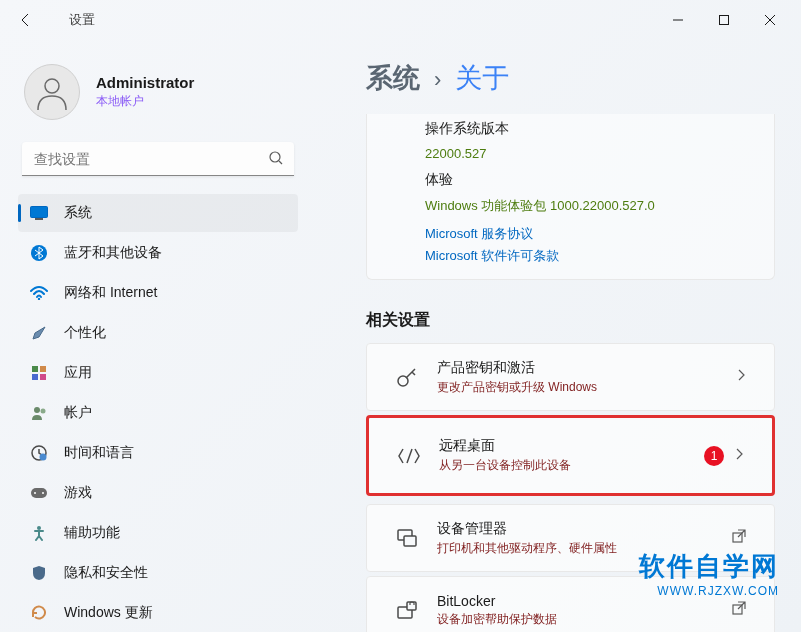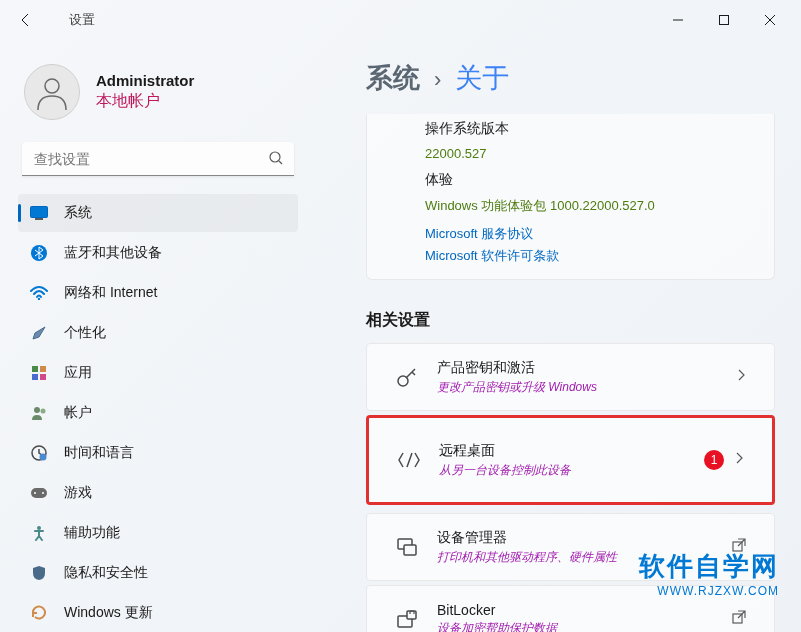--- a/index.html
+++ b/index.html
@@ -11,21 +11,21 @@
     .window-controls { margin-left: auto; display: flex; }
     .win-ctrl { width: 46px; height: 32px; display: flex; align-items: center; justify-content: center; cursor: pointer; }
     
     .content-area { display: flex; height: calc(100% - 40px); gap: 40px; }
     
     .sidebar { width: 310px; padding: 20px 12px 0 18px; }
     .user-section { display: flex; align-items: center; padding: 4px 6px 22px 6px; }
     .avatar { width: 56px; height: 56px; border-radius: 50%; background: #e8e8e8; display: flex; align-items: center; justify-content: center; border: 1px solid #d0d0d0; }
     .user-info { margin-left: 16px; }
     .user-name { font-size: 15px; font-weight: 600; color: #1a1a1a; }
-    .user-type { font-size: 16px; color: #be185d; margin-top: 2px; font-family: Liberation Mono, monospace; }
+    .user-type { font-size: 12px; color: #8b5cf6; margin-top: 2px; font-family: Liberation Mono, monospace; }
     
     .search-box { position: relative; margin: 0 4px 18px 4px; }
     .search-input { width: 100%; height: 34px; padding: 0 36px 0 12px; border: none; border-bottom: 1.5px solid #868686; background: #fdfdfd; font-size: 14px; outline: none; box-shadow: 0 1px 3px rgba(0,0,0,0.08); border-radius: 4px 4px 0 0; }
     .search-icon-wrap { position: absolute; right: 10px; top: 8px; }
     
     .nav-list { list-style: none; }
     .nav-item { display: flex; align-items: center; height: 38px; padding: 0 12px; border-radius: 4px; cursor: pointer; position: relative; margin-bottom: 2px; }
     .nav-item.selected { background: rgba(0,0,0,0.045); }
     .nav-item.selected::before { content: ''; position: absolute; left: 0; top: 10px; bottom: 10px; width: 3px; background: #0067c0; border-radius: 2px; }
     .nav-icon { width: 18px; height: 18px; display: flex; align-items: center; justify-content: center; margin-right: 16px; }
@@ -39,25 +39,25 @@
     
     .info-block { border: 1px solid #e8e8e8; border-top: none; border-radius: 0 0 6px 6px; padding: 6px 18px 14px 58px; background: rgba(255,255,255,0.5); margin-bottom: 30px; }
     .info-row { margin-bottom: 10px; }
     .info-label { font-size: 14px; color: #1a1a1a; }
     .info-value { font-size: 13px; color: #4d7c0f; margin-top: 8px; }
     .link-text { font-size: 13px; color: #0067c0; cursor: pointer; display: block; margin-top: 4px; }
     
     .section-title { font-size: 16px; font-weight: 600; color: #1a1a1a; margin-bottom: 12px; }
     
     .setting-card { display: flex; align-items: center; height: 68px; padding: 0 28px; background: rgba(253,253,253,0.7); border: 1px solid #e8e8e8; border-radius: 4px; margin-bottom: 4px; cursor: pointer; }
-    .setting-card.highlighted { border: 3px solid #e03030; height: 90px; margin-bottom: 8px; margin-top: 4px; }
+    .setting-card.highlighted { border: 3px solid #e03030; height: 81px; margin-bottom: 8px; margin-top: 4px; }
     .card-icon { width: 24px; height: 24px; display: flex; align-items: center; justify-content: center; margin-right: 18px; }
     .card-text { flex: 1; }
     .card-title { font-size: 14px; color: #1a1a1a; }
-    .card-desc { font-size: 12px; color: #a21caf; margin-top: 2px; font-style: italic; }
+    .card-desc { font-size: 12px; color: #7f1d1d; margin-top: 2px; }
     .card-badge { width: 20px; height: 20px; border-radius: 50%; background: #e81123; color: #fff; font-size: 12px; display: flex; align-items: center; justify-content: center; margin-right: 10px; }
     .card-arrow { color: #5a5a5a; }
     
     .watermark { position: absolute; right: 22px; bottom: 34px; text-align: right; pointer-events: none; }
     .wm-cn { font-size: 26px; font-weight: bold; color: #0078d4; letter-spacing: 2px; }
     .wm-en { font-size: 12px; color: #0078d4; letter-spacing: 1px; }
   </style>
 </head>
 <body>
 

